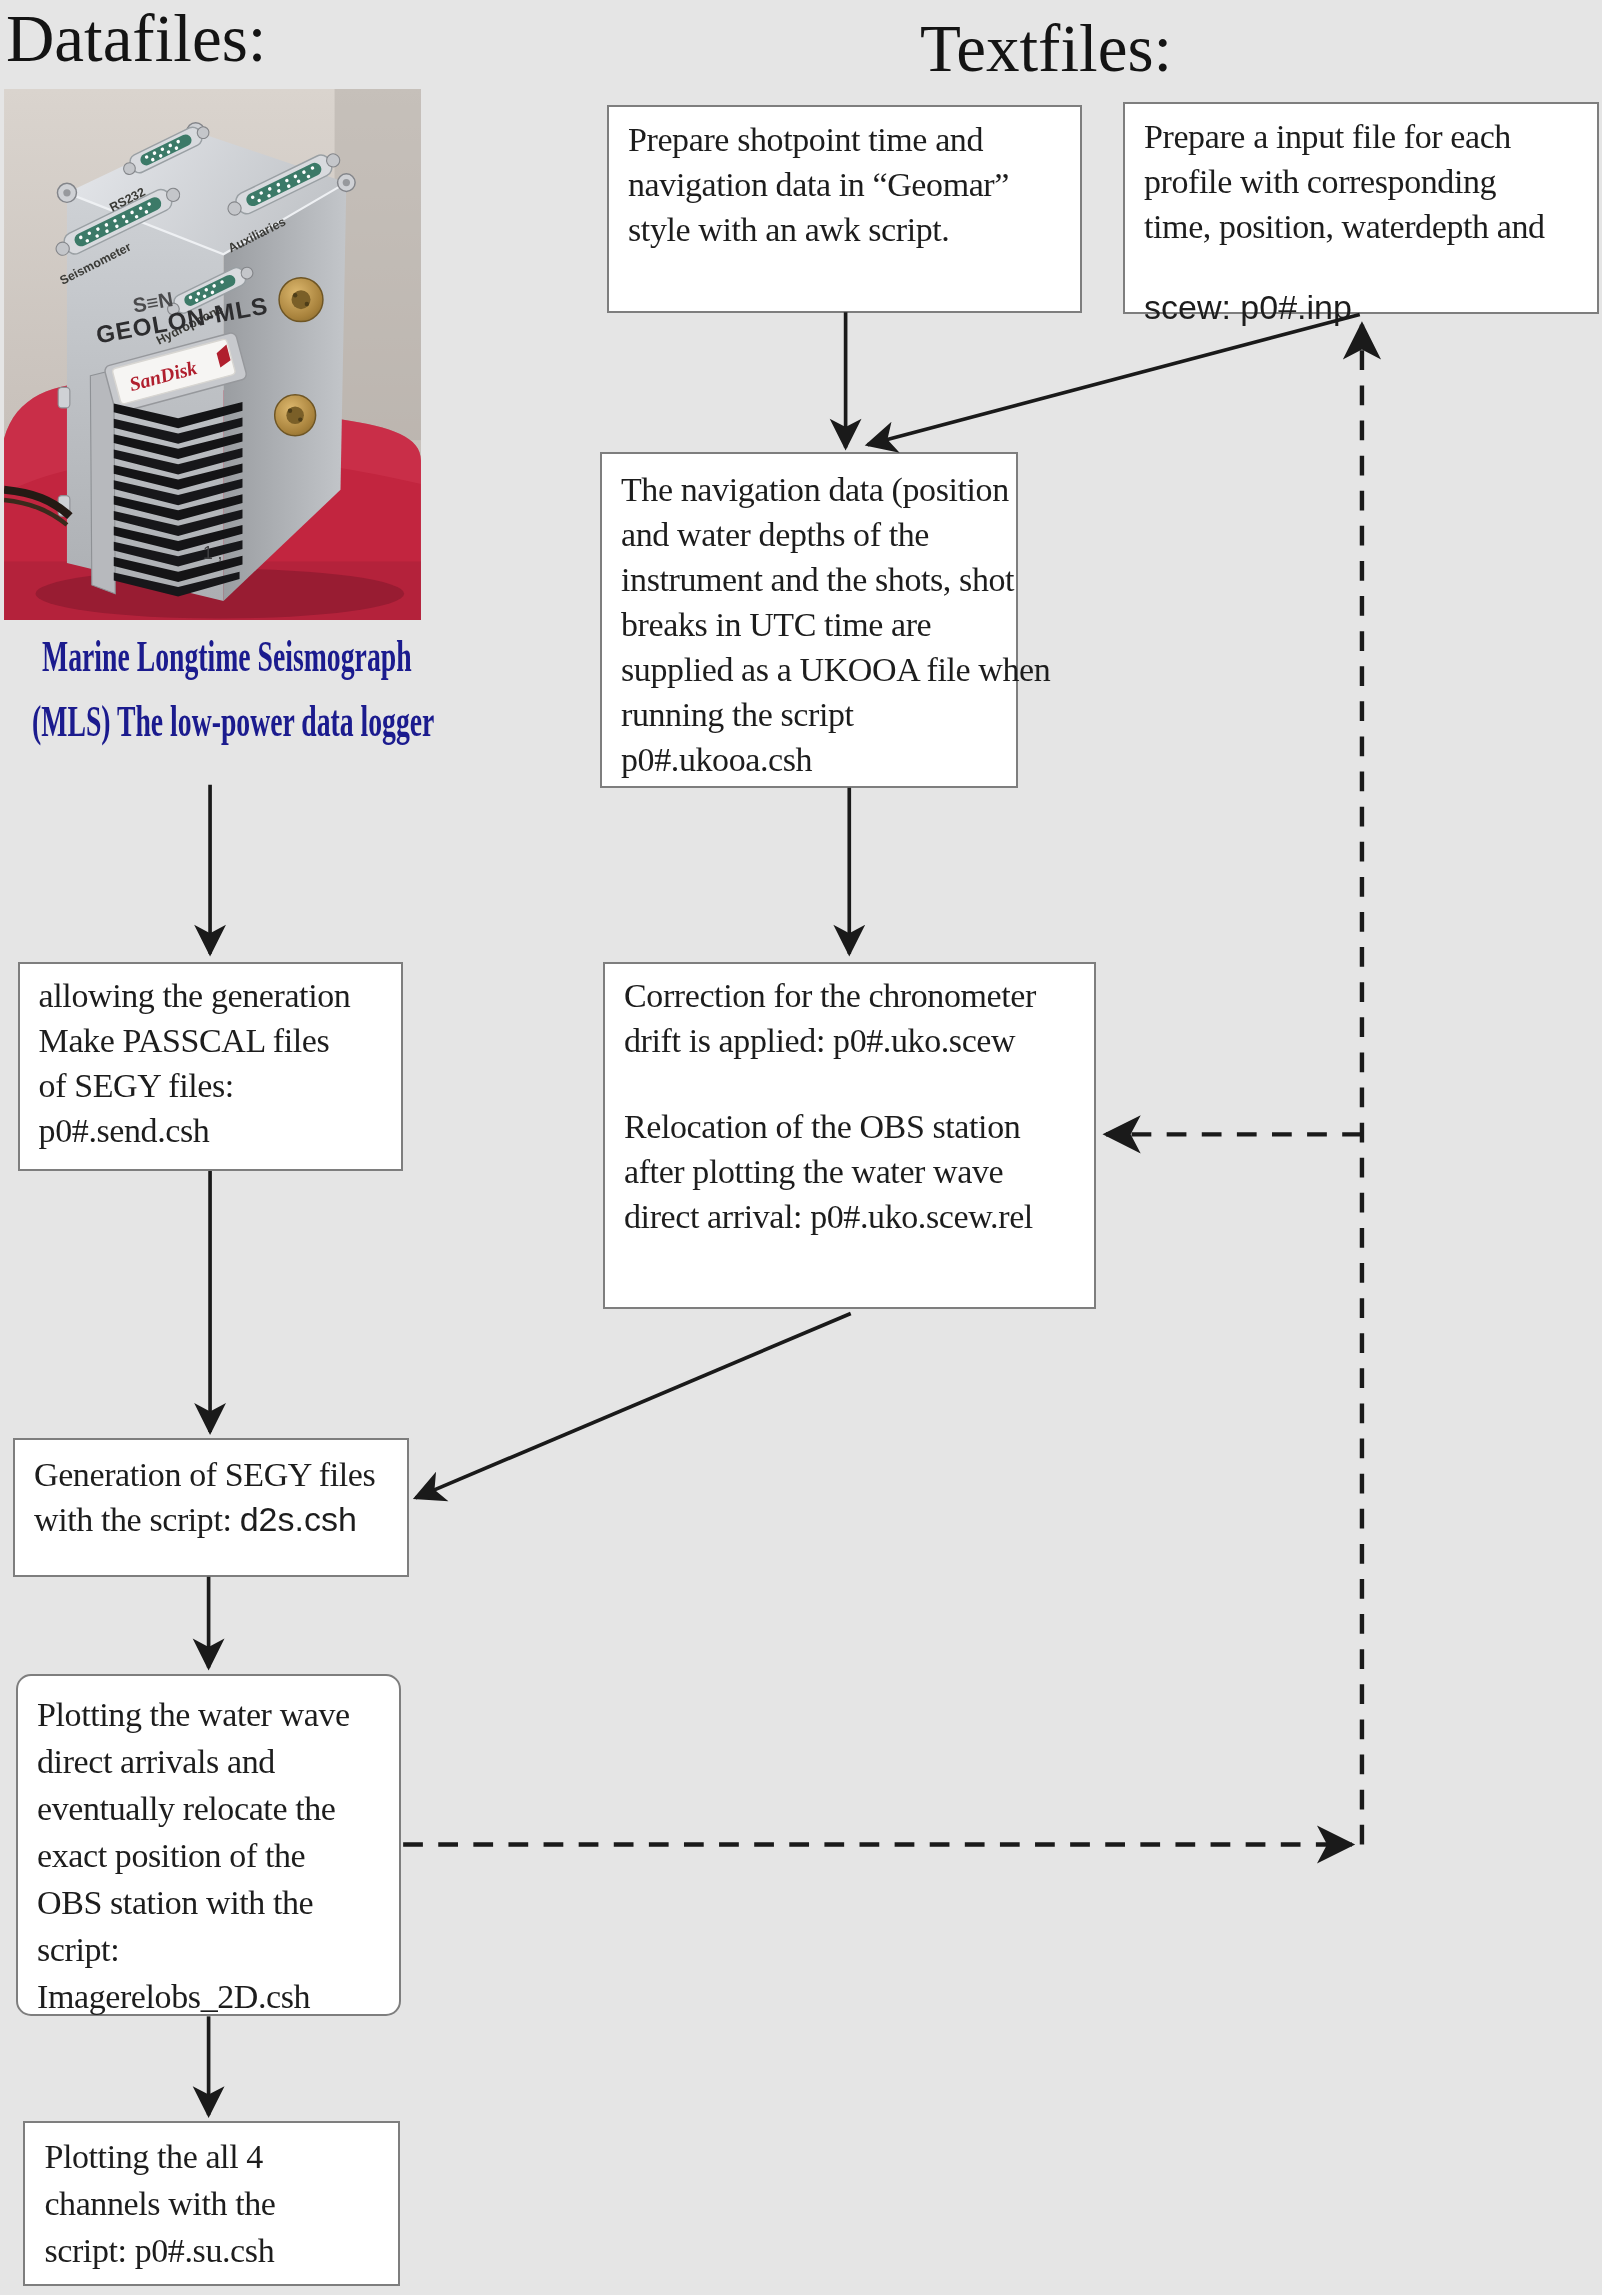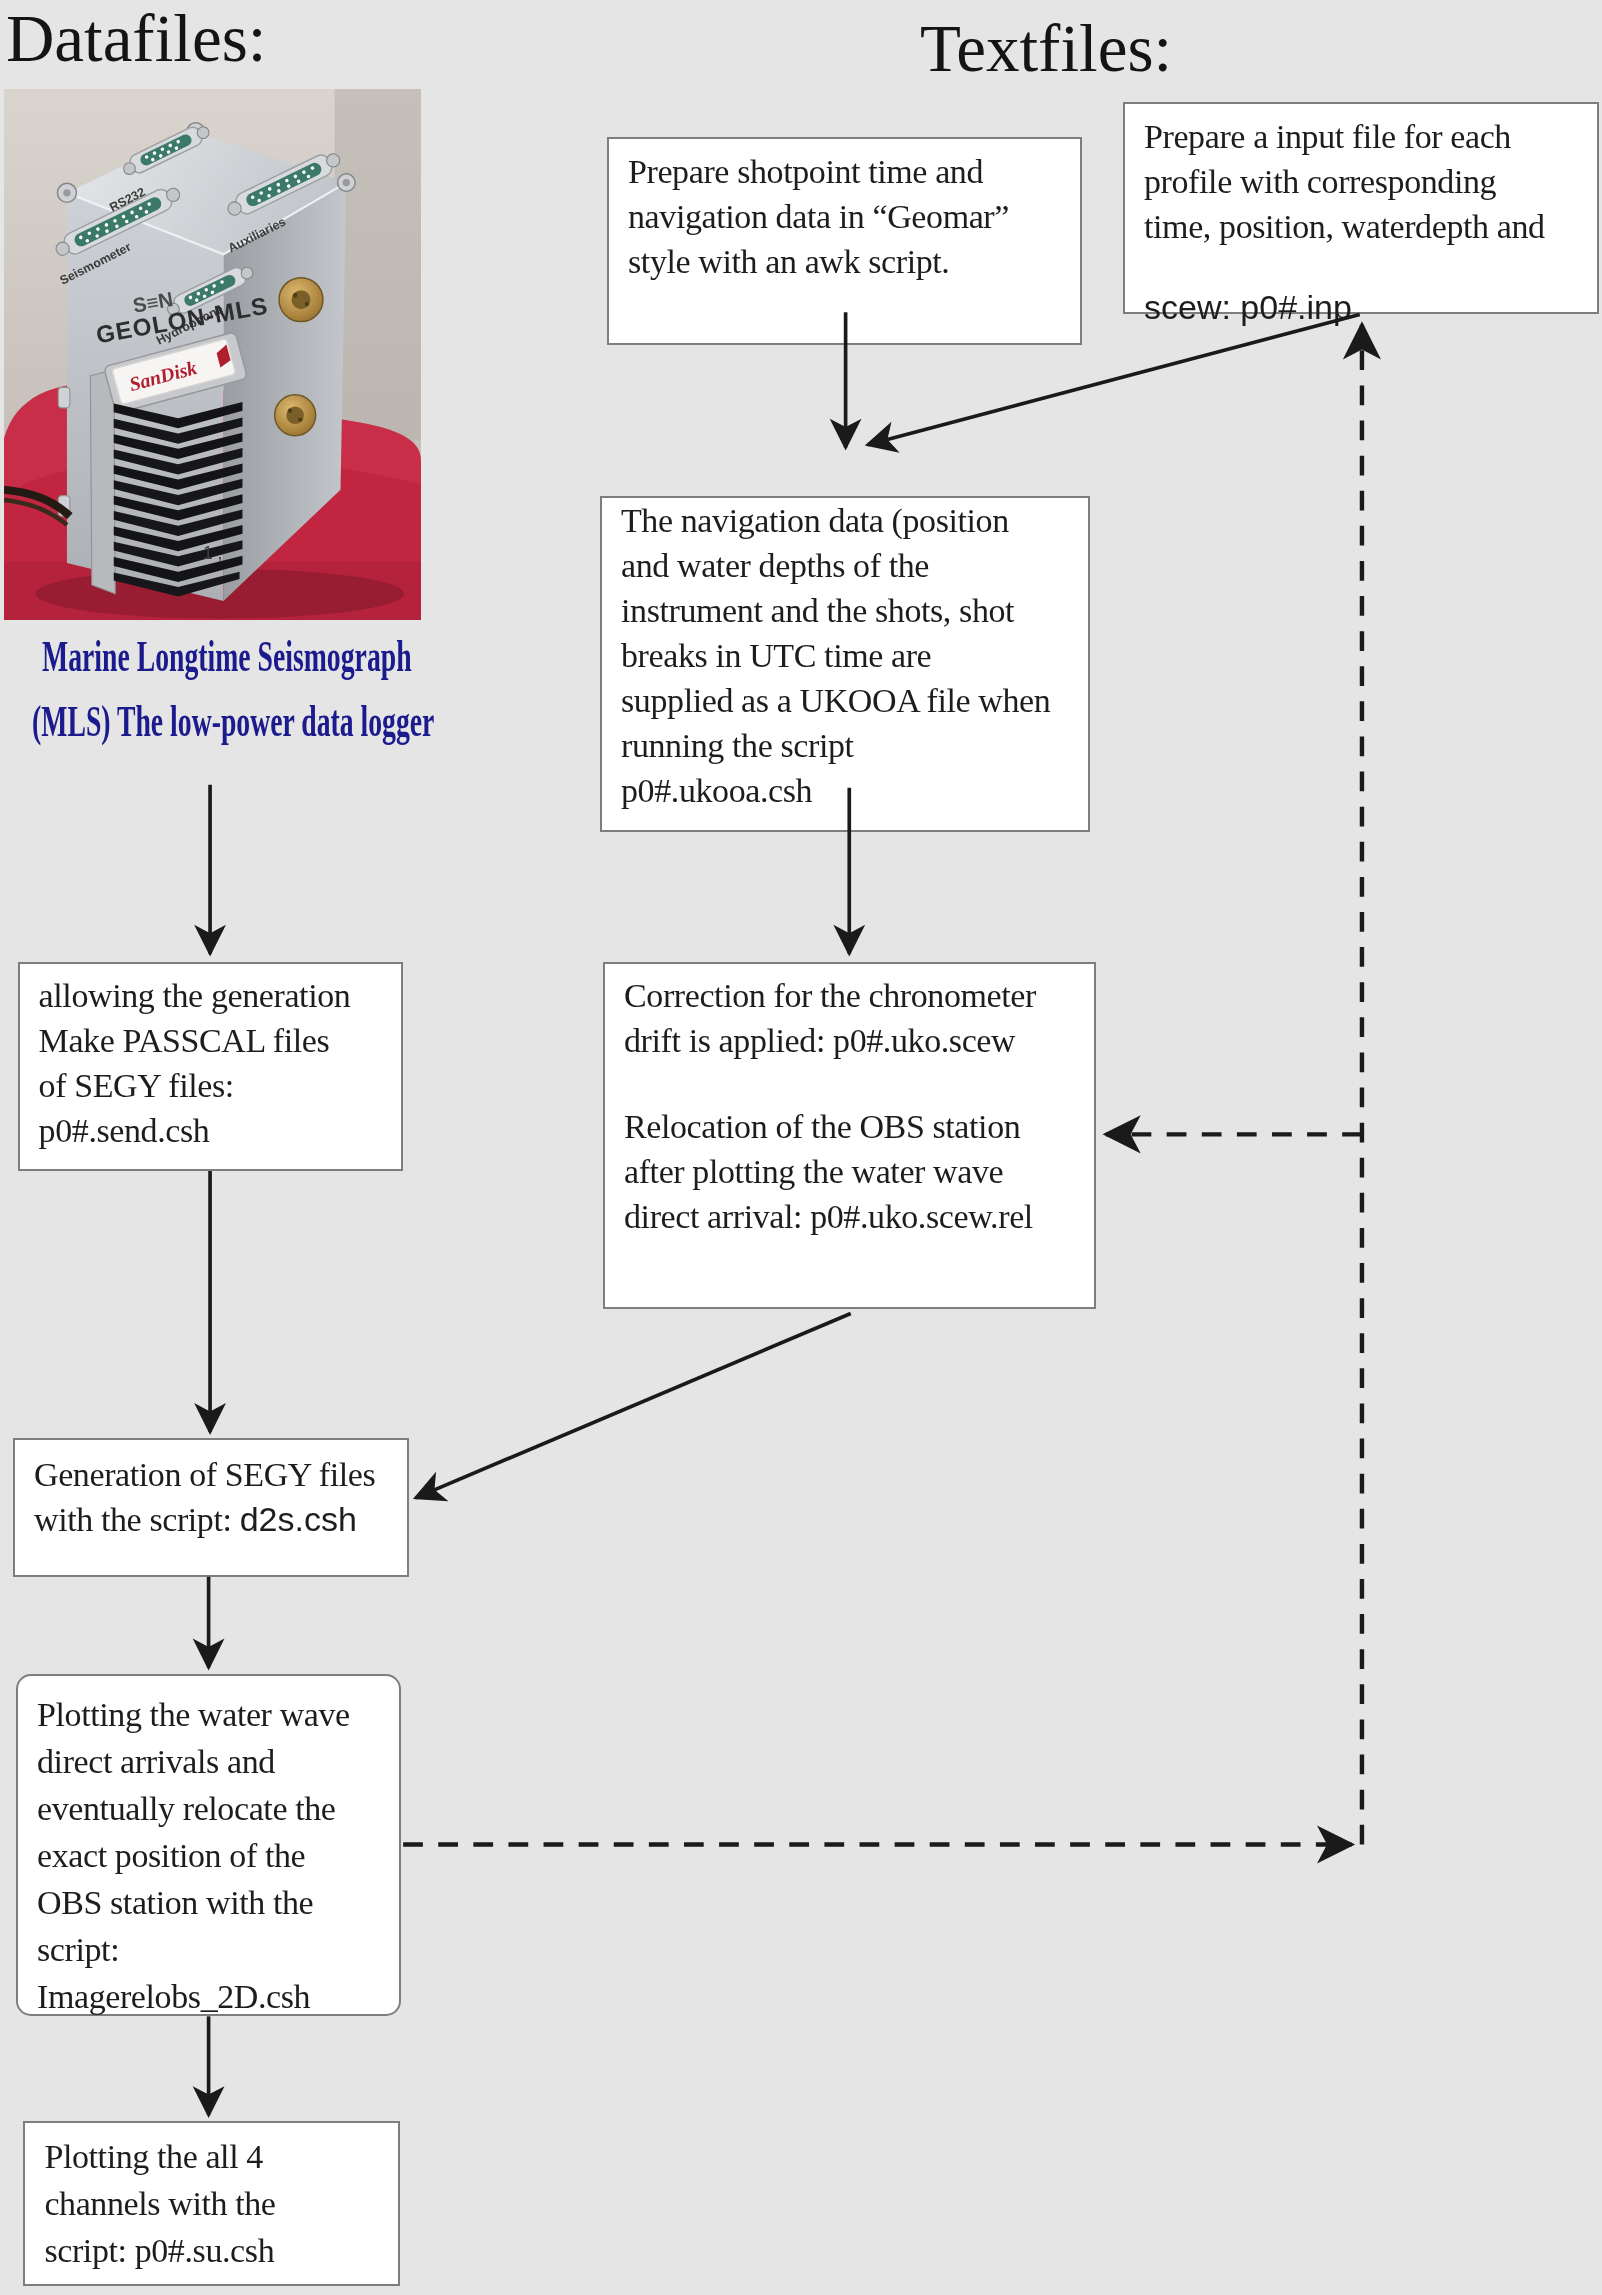--- a/index.html
+++ b/index.html
@@ -194,34 +194,34 @@
           <circle cx="405" cy="452" r="3" fill="#4d3d18"></circle>
       </g>
 
       <text x="272" y="642" font-family="Liberation Sans, sans-serif" font-size="24" fill="#3f3f41">1 ,</text>
     </svg>
   </div>
 
   <div class="cap-line" style="left:42px;top:631px;">Marine Longtime Seismograph</div>
   <div class="cap-line" style="left:32px;top:696px;">(MLS) The low-power data logger</div>
 
-  <div class="box" style="left:607px;top:105px;width:475px;height:208px;padding-top:10.2px;margin-top:32px;">
+  <div class="box" style="left:607px;top:105px;width:475px;height:208px;padding-top:10.2px;">
     <div class="ln">Prepare shotpoint time and</div>
     <div class="ln">navigation data in “Geomar”</div>
     <div class="ln">style  with an awk script.</div>
   </div>
 
   <div class="box" style="left:1123px;top:102px;width:476px;height:212px;padding-top:10.2px;">
     <div class="ln">Prepare a  input file for each</div>
     <div class="ln">profile with corresponding</div>
     <div class="ln">time, position, waterdepth and</div>
     <div class="ln code">scew: p0#.inp</div>
   </div>
 
-  <div class="box" style="left:600px;top:452px;width:490px;height:336px;padding-top:0;margin-top:44px;">
+  <div class="box" style="left:600px;top:452px;width:418px;height:336px;padding-top:13px;">
     <div class="ln">The navigation data (position</div>
     <div class="ln">and water depths of the</div>
     <div class="ln">instrument and the shots, shot</div>
     <div class="ln">breaks in UTC time are</div>
     <div class="ln">supplied as a UKOOA file when</div>
     <div class="ln">running the script</div>
     <div class="ln">p0#.ukooa.csh</div>
   </div>
 
   <div class="box" style="left:17.6px;top:962px;width:385px;height:209px;padding-top:8.8px;">

